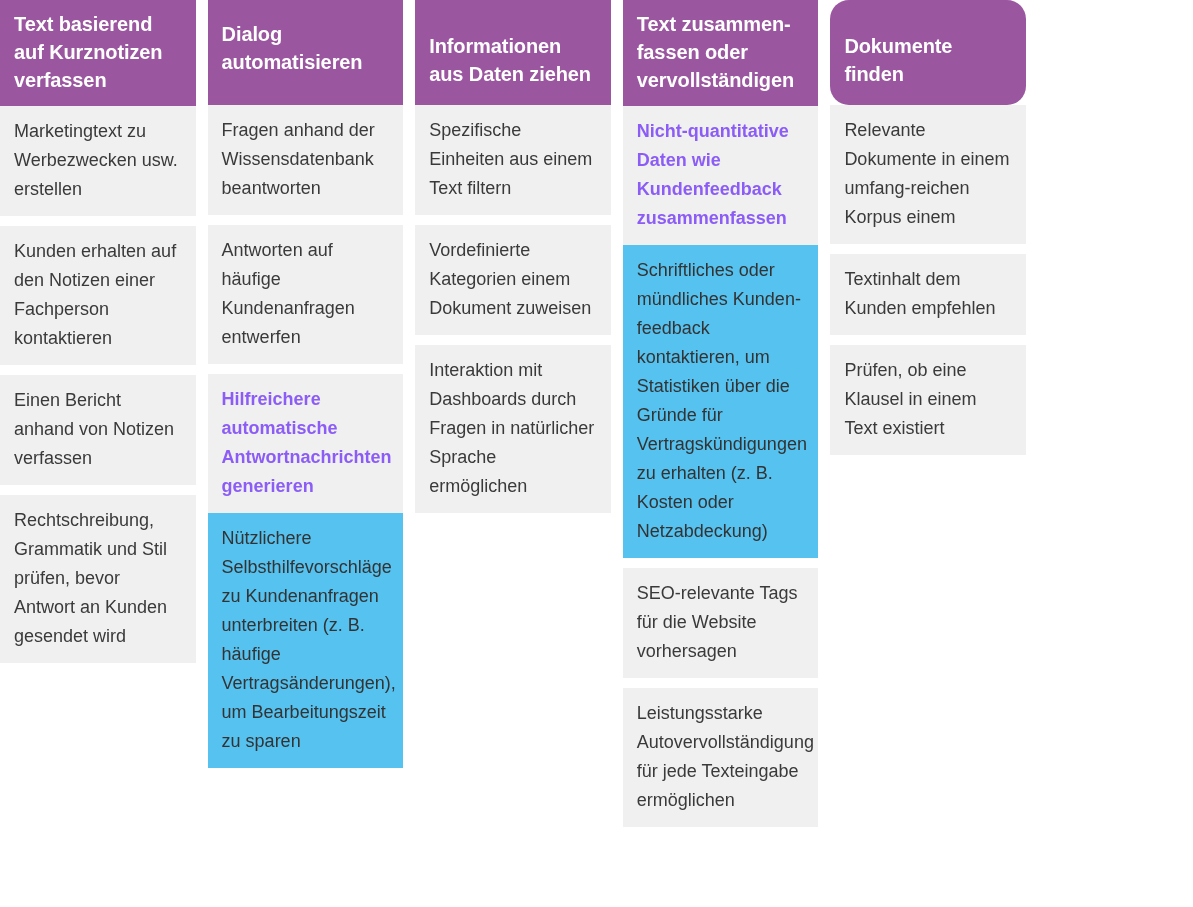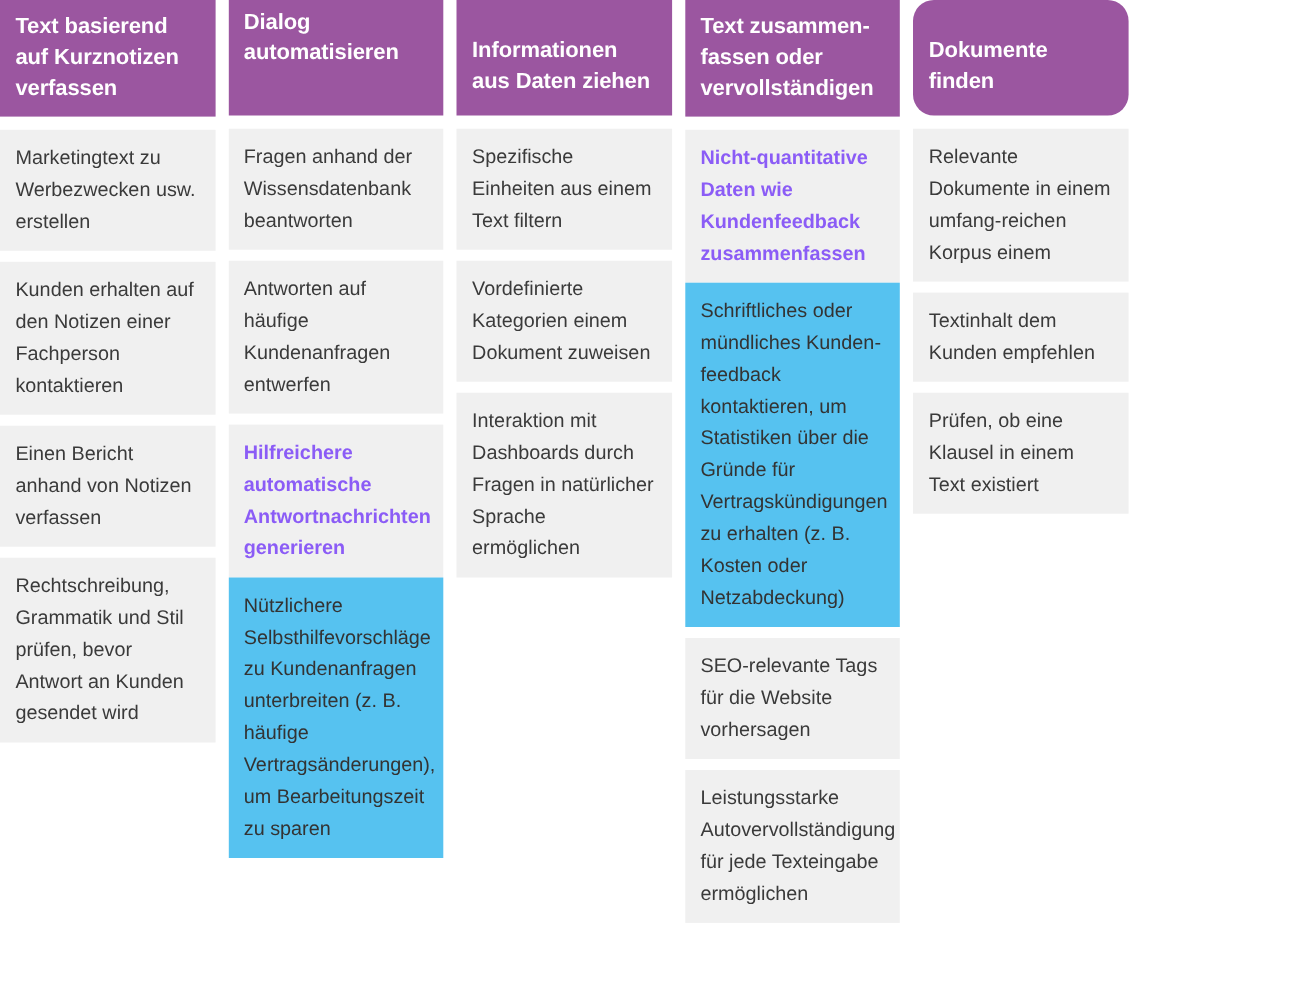--- a/index.html
+++ b/index.html
@@ -44,21 +44,20 @@
     align-items: flex-start;
     letter-spacing: -0.1px;
   }
   .col-header .htext {
     display: block;
   }
 
   .cells {
     display: flex;
     flex-direction: column;
-    margin-top: 12px;
   }
 
   .cell {
     background: #F0F0F0;
     color: #3A3A3A;
     font-size: 18px;
     line-height: 29px;
     padding: 11px 14px 12px 14px;
     box-sizing: border-box;
     margin-bottom: 10px;
@@ -72,21 +71,21 @@
   }
 
   .cell.highlight-blue {
     background: #56C2F0;
     color: #333333;
     margin-bottom: 10px;
   }
 
   
   .column[data-col="0"] .col-header { min-height: 105px; }
-  .column[data-col="1"] .col-header { min-height: 105px; padding-top: 6px; }
+  .column[data-col="1"] .col-header { min-height: 105px; padding-top: 20px; }
   .column[data-col="2"] .col-header { min-height: 105px; padding-top: 32px; }
   .column[data-col="3"] .col-header { min-height: 105px; }
   .column[data-col="4"] .col-header { min-height: 105px; padding-top: 32px; border-radius: 19px; }
 </style>
 </head>
 <body>
 
 <div id="board">
     <div class="column" data-col="0">
       <div class="col-header">

